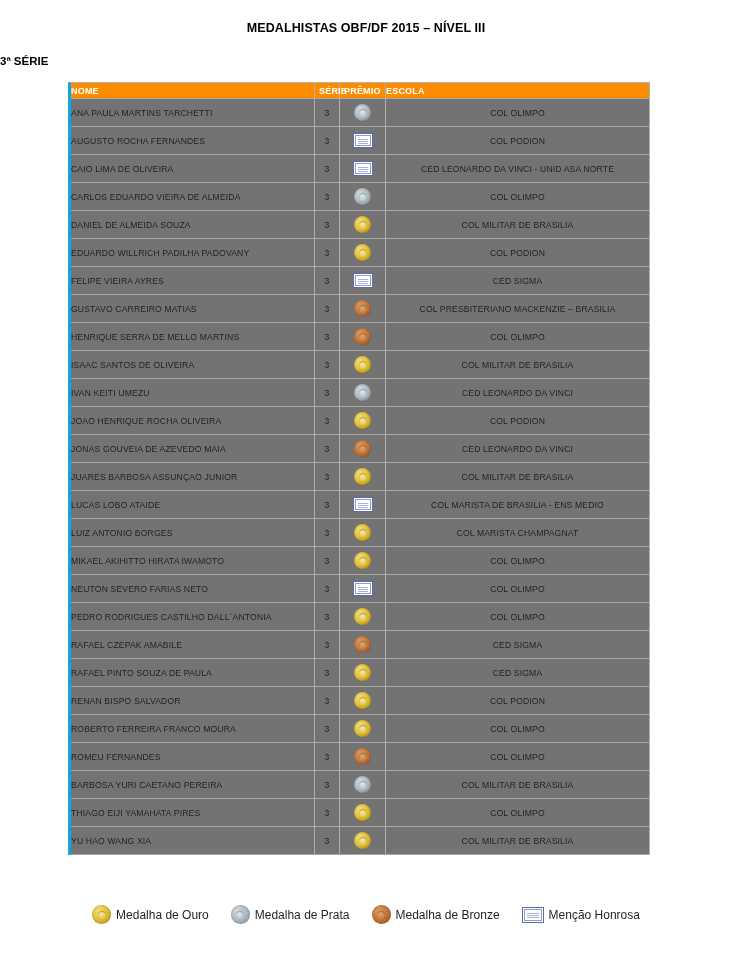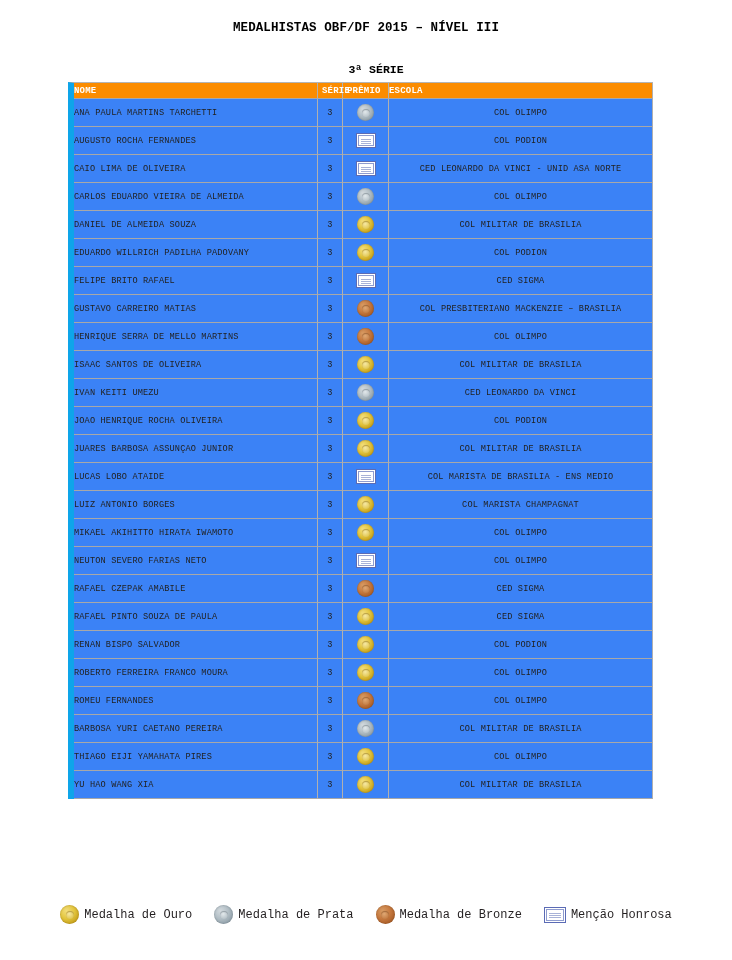--- a/index.html
+++ b/index.html
@@ -12,58 +12,56 @@
     height: 960px;
     font-family: "Liberation Sans", sans-serif;
     color: #000000;
     overflow: hidden;
   }
   .page {
     position: relative;
     width: 732px;
     height: 960px;
     box-sizing: border-box;
-    font-family: Liberation Mono, monospace;
   }
 
   
   .doc-title {
     text-align: center;
     font-size: 12.5px;
     font-weight: bold;
     letter-spacing: 0.1px;
     margin: 0;
     padding-top: 21px;
     color: #000;
   }
   .doc-subtitle {
-    text-align: center;
+    text-align: left;
     font-size: 11.5px;
     font-weight: bold;
-    margin: 8px;
+    margin: 0;
     padding-top: 20px;
     color: #000;
-    padding-left: 20px;
   }
 
   
   .table-wrap {
     position: absolute;
     left: 68px;
     top: 82px;
     width: 580px;
   }
   table.medal-table {
     border-collapse: separate;
     border-spacing: 0;
     width: 580px;
     table-layout: fixed;
-    background: #3b82f6;
+    background: #737373;
     border-top: 1px solid #b4b4b4;
-    border-left: 6px solid #0ea5e9;
+    border-left: 3px solid #0ea5e9;
   }
   table.medal-table th,
   table.medal-table td {
     border-right: 1px solid #b0b0b0;
     border-bottom: 1px solid #a8a8a8;
     padding: 0;
     vertical-align: middle;
   }
   thead th {
     background: #FB8C00;
@@ -280,21 +278,21 @@
             <td class="cell-premio"><span class="medal gold"></span></td>
             <td class="cell-escola">COL MILITAR DE BRASILIA</td>
           </tr>
           <tr>
             <td class="cell-nome">EDUARDO WILLRICH PADILHA PADOVANY</td>
             <td class="cell-serie">3</td>
             <td class="cell-premio"><span class="medal gold"></span></td>
             <td class="cell-escola">COL PODION</td>
           </tr>
           <tr>
-            <td class="cell-nome">FELIPE BRITO RAFAEL</td>
+            <td class="cell-nome">FELIPE VIEIRA AYRES</td>
             <td class="cell-serie">3</td>
             <td class="cell-premio"><span class="certificate"></span></td>
             <td class="cell-escola">CED SIGMA</td>
           </tr>
           <tr>
             <td class="cell-nome">GUSTAVO CARREIRO MATIAS</td>
             <td class="cell-serie">3</td>
             <td class="cell-premio"><span class="medal bronze"></span></td>
             <td class="cell-escola">COL PRESBITERIANO MACKENZIE – BRASILIA</td>
           </tr>
@@ -316,20 +314,26 @@
             <td class="cell-premio"><span class="medal silver"></span></td>
             <td class="cell-escola">CED LEONARDO DA VINCI</td>
           </tr>
           <tr>
             <td class="cell-nome">JOAO HENRIQUE ROCHA OLIVEIRA</td>
             <td class="cell-serie">3</td>
             <td class="cell-premio"><span class="medal gold"></span></td>
             <td class="cell-escola">COL PODION</td>
           </tr>
           <tr>
+            <td class="cell-nome">JONAS GOUVEIA DE AZEVEDO MAIA</td>
+            <td class="cell-serie">3</td>
+            <td class="cell-premio"><span class="medal bronze"></span></td>
+            <td class="cell-escola">CED LEONARDO DA VINCI</td>
+          </tr>
+          <tr>
             <td class="cell-nome">JUARES BARBOSA ASSUNÇAO JUNIOR</td>
             <td class="cell-serie">3</td>
             <td class="cell-premio"><span class="medal gold"></span></td>
             <td class="cell-escola">COL MILITAR DE BRASILIA</td>
           </tr>
           <tr>
             <td class="cell-nome">LUCAS LOBO ATAIDE</td>
             <td class="cell-serie">3</td>
             <td class="cell-premio"><span class="certificate"></span></td>
             <td class="cell-escola">COL MARISTA DE BRASILIA - ENS MEDIO</td>
@@ -343,20 +347,26 @@
           <tr>
             <td class="cell-nome">MIKAEL AKIHITTO HIRATA IWAMOTO</td>
             <td class="cell-serie">3</td>
             <td class="cell-premio"><span class="medal gold"></span></td>
             <td class="cell-escola">COL OLIMPO</td>
           </tr>
           <tr>
             <td class="cell-nome">NEUTON SEVERO FARIAS NETO</td>
             <td class="cell-serie">3</td>
             <td class="cell-premio"><span class="certificate"></span></td>
+            <td class="cell-escola">COL OLIMPO</td>
+          </tr>
+          <tr>
+            <td class="cell-nome">PEDRO RODRIGUES CASTILHO DALL´ANTONIA</td>
+            <td class="cell-serie">3</td>
+            <td class="cell-premio"><span class="medal gold"></span></td>
             <td class="cell-escola">COL OLIMPO</td>
           </tr>
           <tr>
             <td class="cell-nome">RAFAEL CZEPAK AMABILE</td>
             <td class="cell-serie">3</td>
             <td class="cell-premio"><span class="medal bronze"></span></td>
             <td class="cell-escola">CED SIGMA</td>
           </tr>
           <tr>
             <td class="cell-nome">RAFAEL PINTO SOUZA DE PAULA</td>

